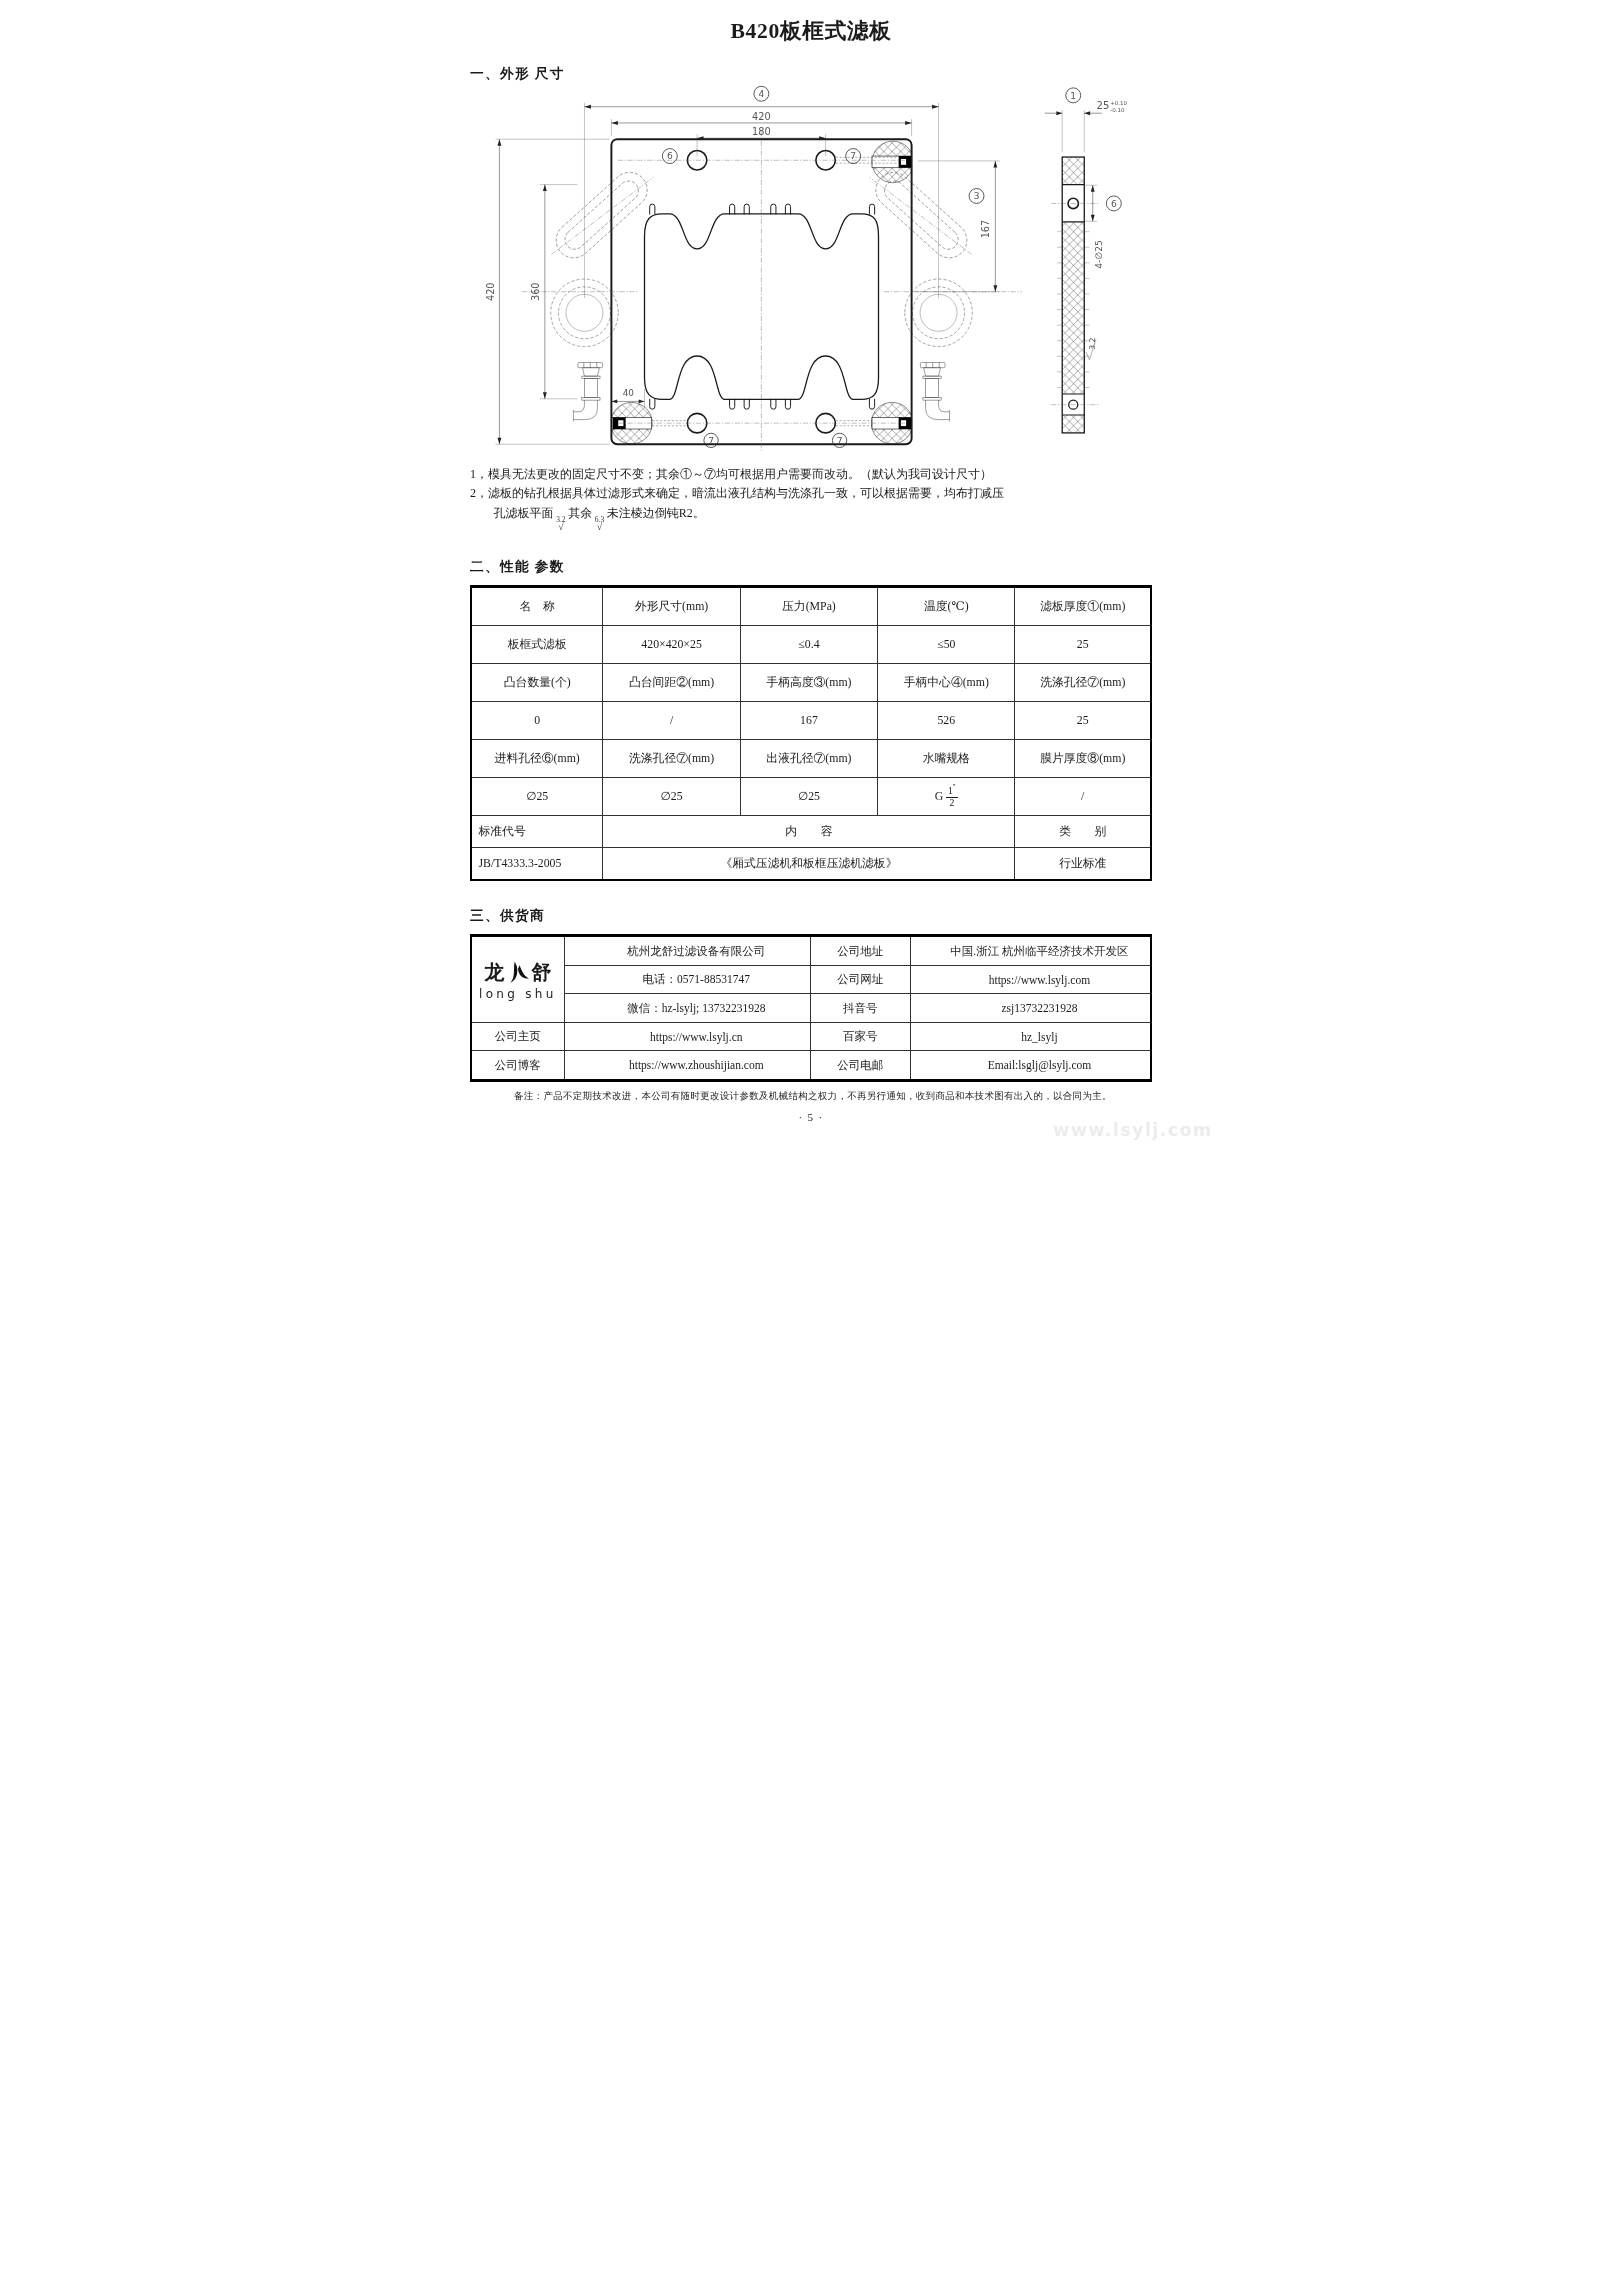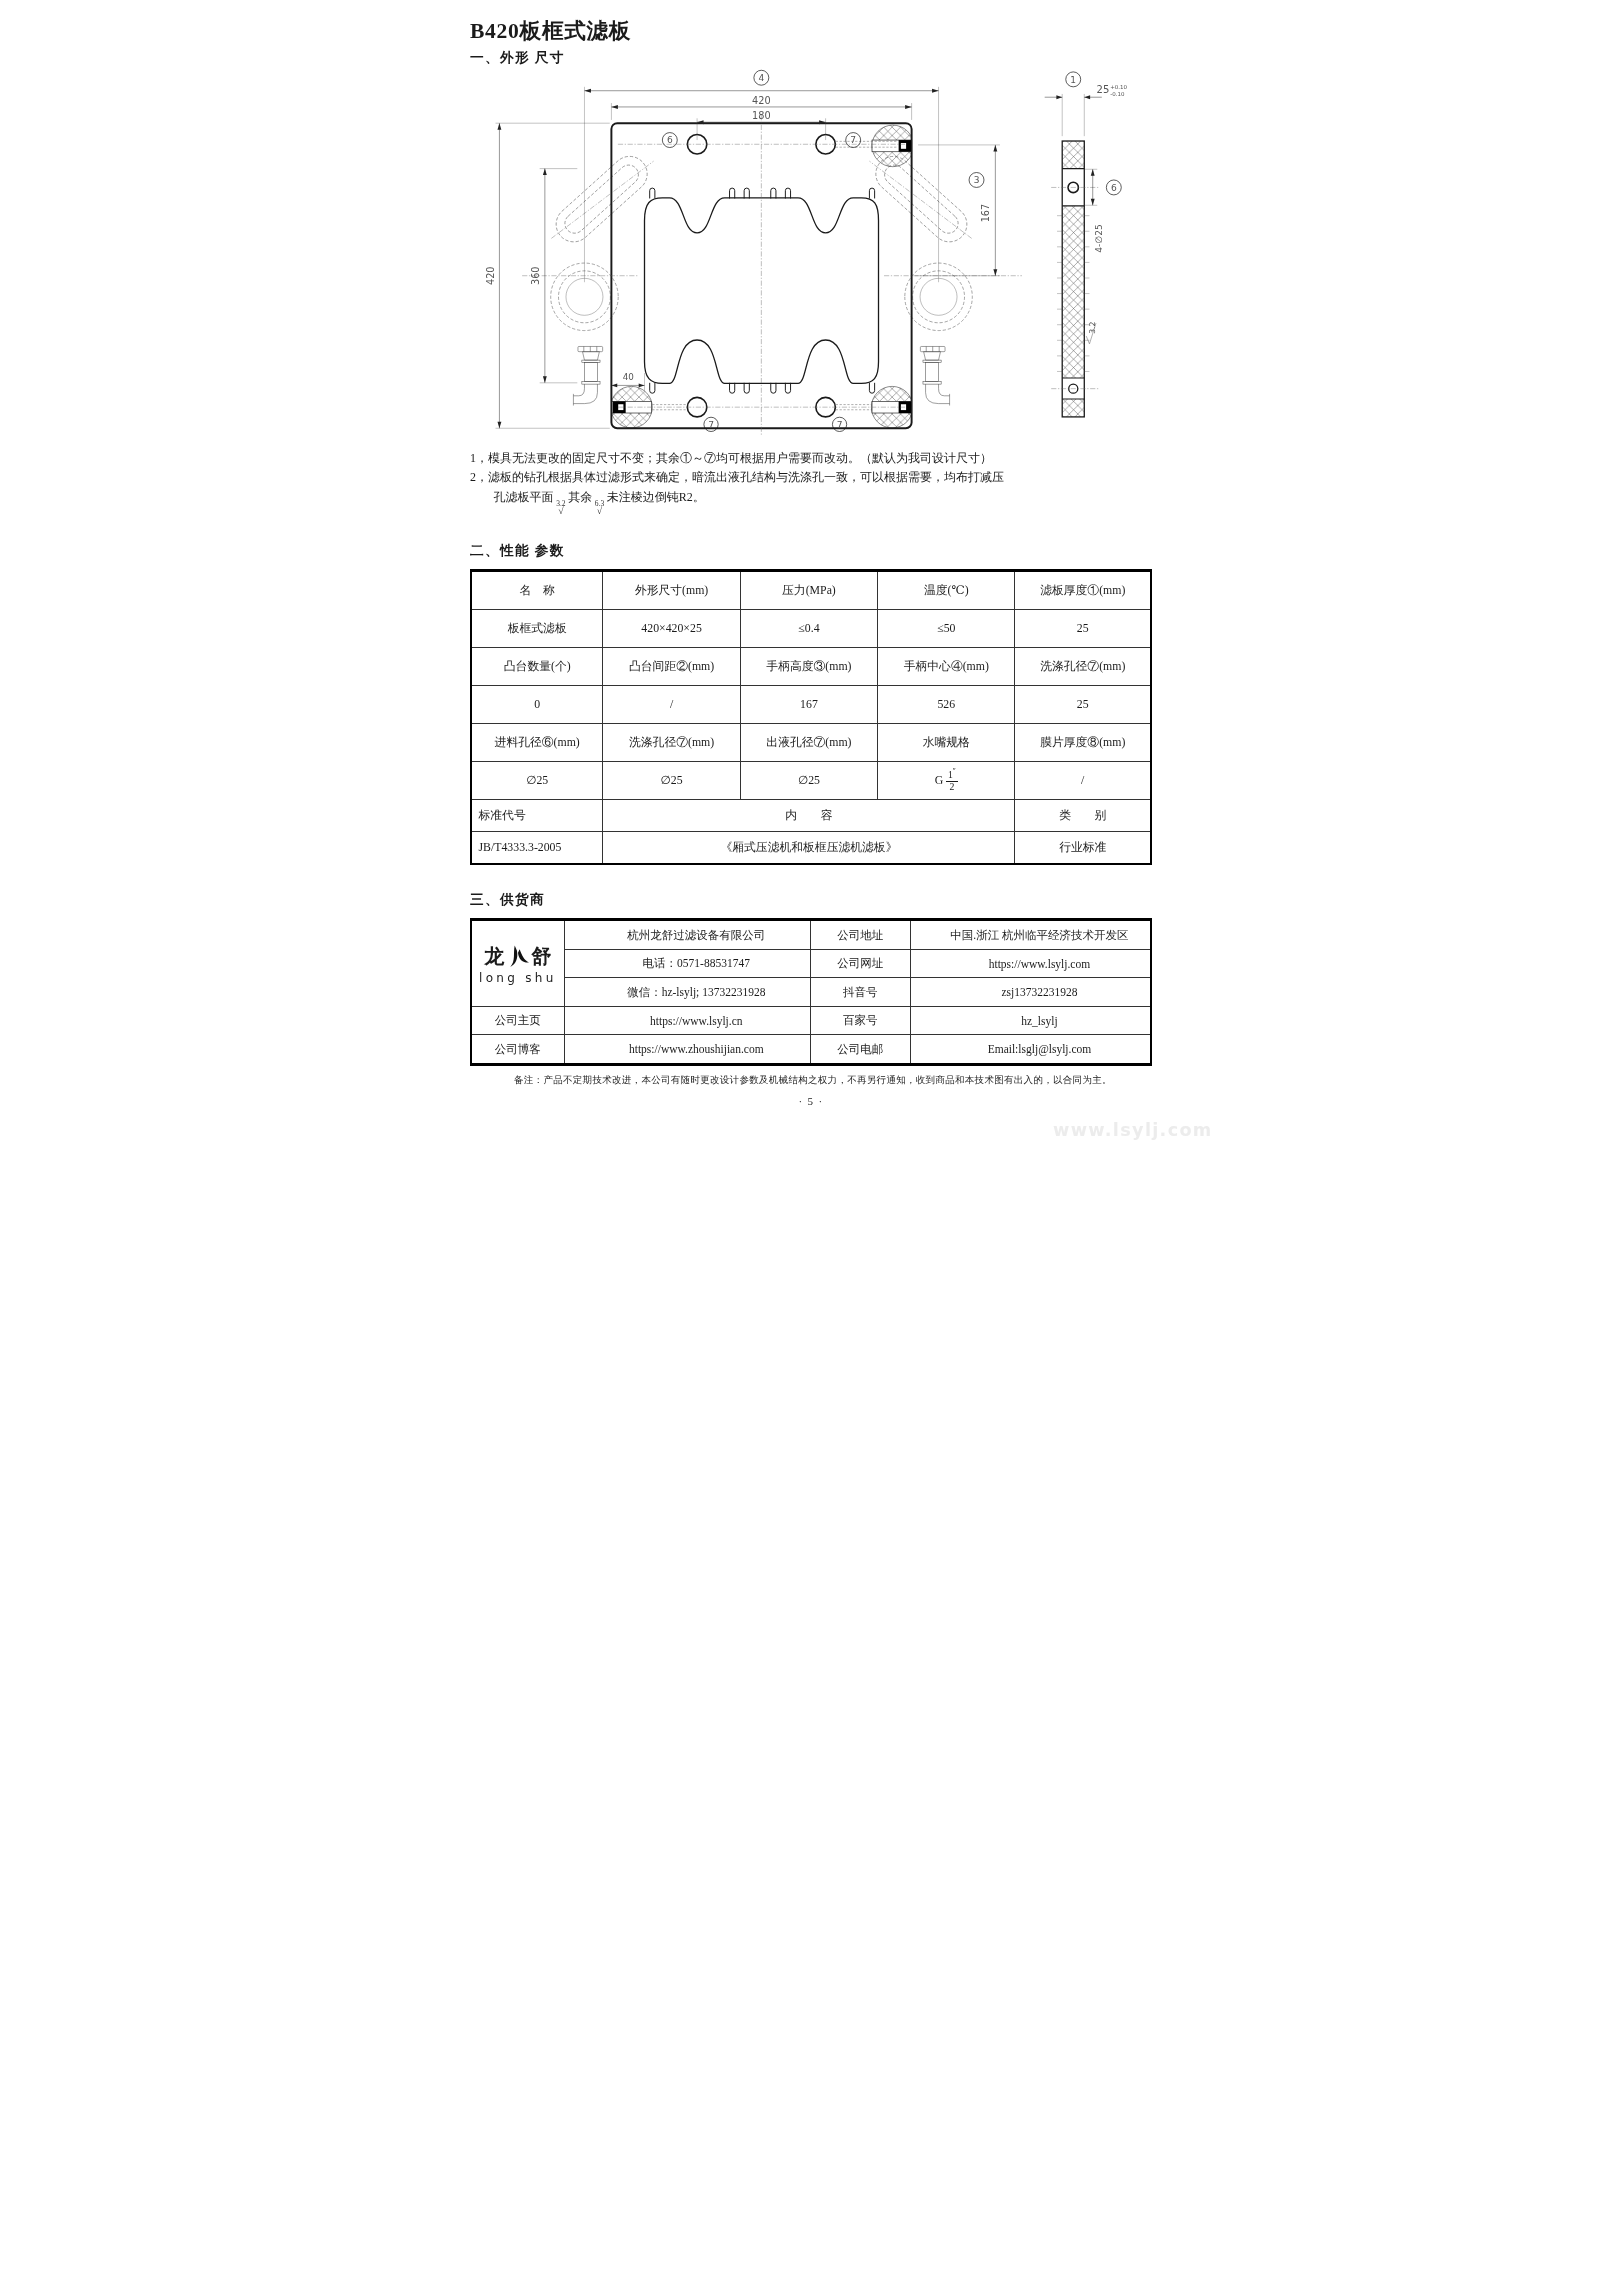--- a/index.html
+++ b/index.html
@@ -1,22 +1,22 @@
 <!DOCTYPE html>
 <html style="font-size:10.5px"><head>
 <meta charset="utf-8">
 <style>
   html,body{margin:0;padding:0;background:#fff;}
   body{
     width:811px;height:1148px;position:relative;margin:0 auto;overflow:hidden;
     font-family:"Liberation Serif","DejaVu Serif",serif;color:#1b1b1b;
   }
   .content{width:682px;margin:0 auto;padding-top:15.7px;}
-  .doc-title{font-size:21.6px;font-weight:bold;letter-spacing:0.7px;}
-  .sec-heading{font-size:13.7px;font-weight:bold;margin-top:4px;letter-spacing:1.3px;}
+  .doc-title{text-align:center;font-size:21.6px;font-weight:bold;letter-spacing:0.7px;}
+  .sec-heading{font-size:13.7px;font-weight:bold;margin-top:20px;letter-spacing:1.3px;}
   .sec-heading.h2{margin-top:26px;}
   .sec-heading.h3{margin-top:26px;}
   .drawing-wrap{margin-top:1.3px;}
   .drawing-wrap svg{display:block;width:682px;height:370px;}
   .notes{margin-top:11px;font-size:12px;line-height:1.62;}
   .notes .n-indent{padding-left:23.6px;}
   .rough{display:inline-flex;flex-direction:column;align-items:center;line-height:1;vertical-align:-5.2px;margin:0 2.6px;}
   .rough .rv{font-size:7.5px;color:#333;}
   .rough .rc{font-size:9.8px;margin-top:-1.3px;color:#333;}
   table{border-collapse:collapse;width:682px;table-layout:fixed;}

